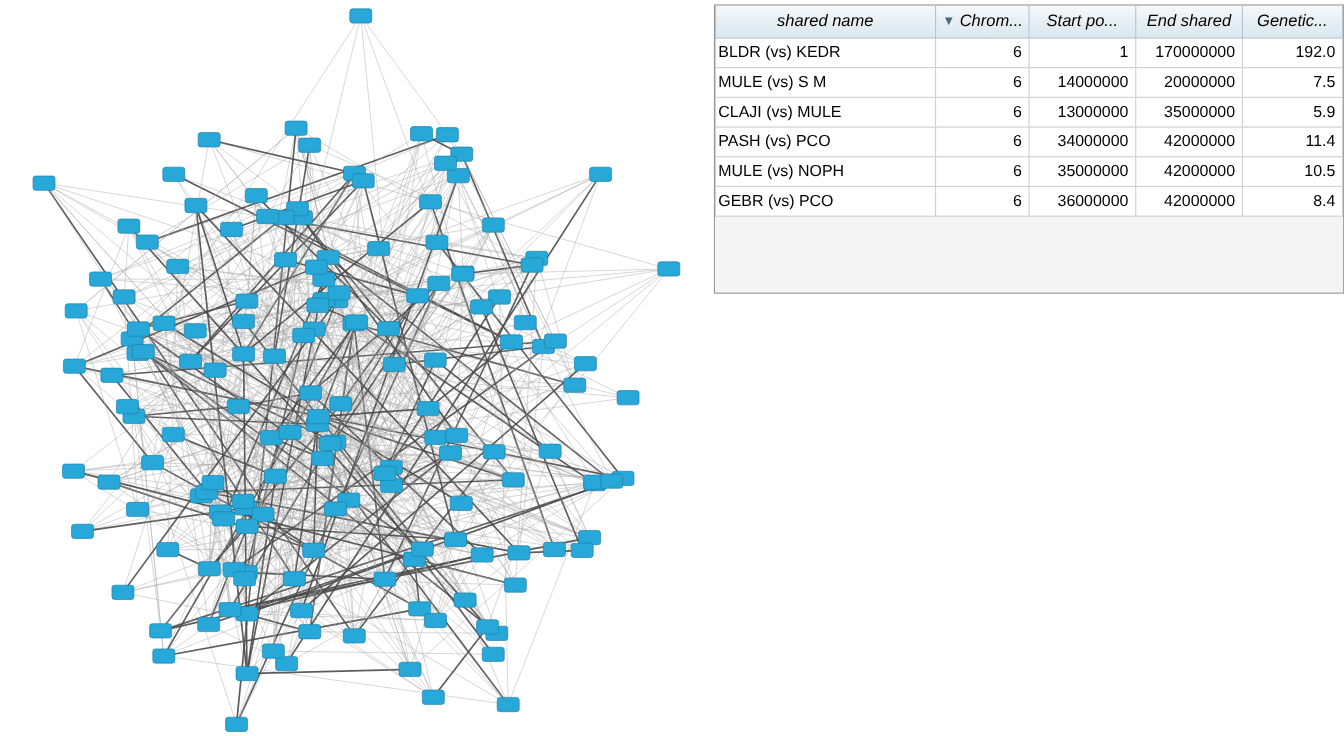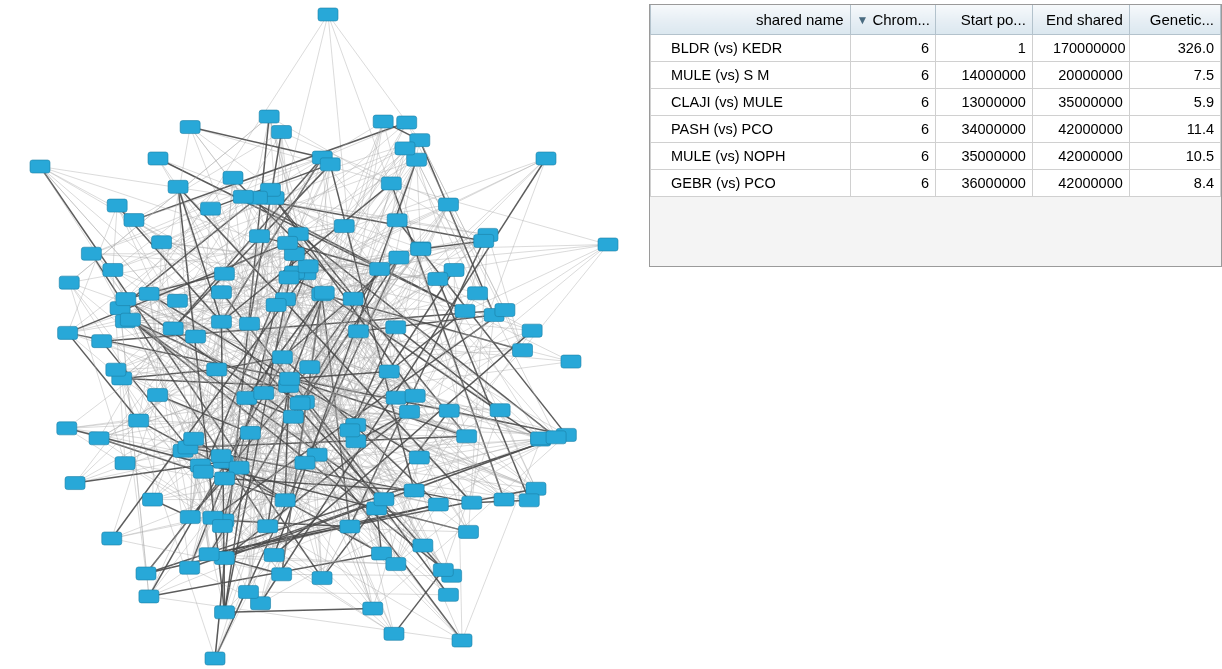--- a/index.html
+++ b/index.html
@@ -37,29 +37,30 @@
     table-layout:fixed;
   }
   table.netTable th{
     background:linear-gradient(to bottom,#f6f9fb 0%,#e6eef4 55%,#dbe7ef 100%);
     border:1px solid #b3c2cc;
     border-top:none;
     font-weight:normal;
     font-size:15px;
     padding:3px 6px 4px 6px;
     height:22px;
-    text-align:right;
+    text-align:center;
     white-space:nowrap;
     overflow:hidden;
+    font-style:italic;
   }
   table.netTable td{
     border:1px solid #d0d0d0;
     border-top:none;
     background:#ffffff;
-    padding:2px 6px 3px 20px;
+    padding:2px 6px 3px 2px;
     height:21px;
     white-space:nowrap;
     overflow:hidden;
   }
   td.c-name{text-align:left;}
   td.c-num{text-align:right;}
   th .filter-ico{
     display:inline-block;
     margin-right:4px;
     color:#4a6b80;
@@ -927,21 +928,21 @@
             <span>Genetic...</span>
           </th>
         </tr>
       </thead>
       <tbody id="tableBody">
           <tr>
             <td class="c-name">BLDR (vs) KEDR</td>
             <td class="c-num">6</td>
             <td class="c-num">1</td>
             <td class="c-num">170000000</td>
-            <td class="c-num">326.0</td>
+            <td class="c-num">192.0</td>
           </tr>
           <tr>
             <td class="c-name">MULE (vs) S M</td>
             <td class="c-num">6</td>
             <td class="c-num">14000000</td>
             <td class="c-num">20000000</td>
             <td class="c-num">7.5</td>
           </tr>
           <tr>
             <td class="c-name">CLAJI (vs) MULE</td>

